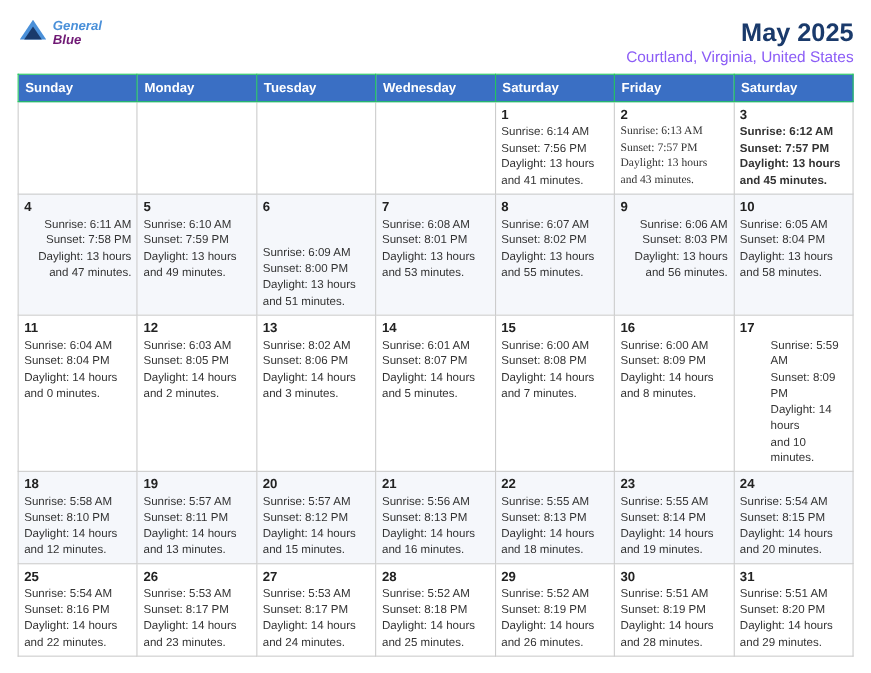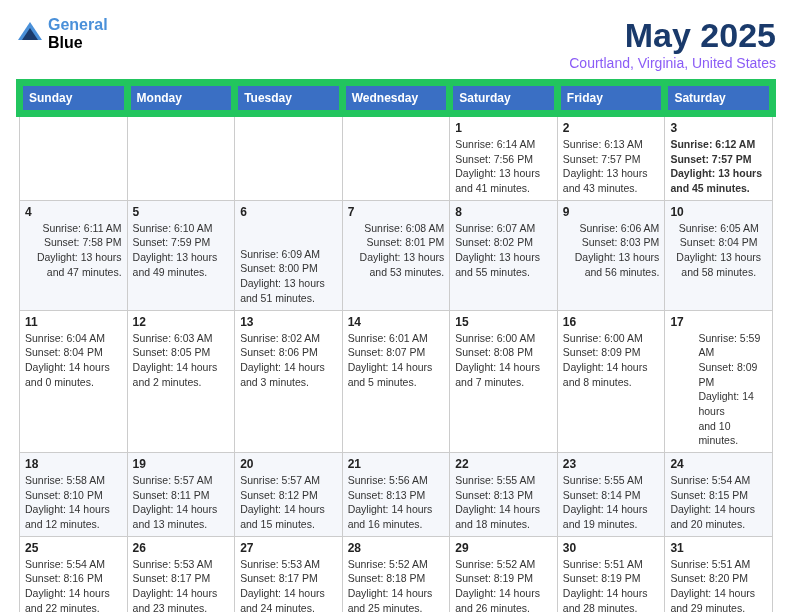--- a/index.html
+++ b/index.html
@@ -15,56 +15,57 @@
       justify-content: space-between;
       align-items: flex-start;
       margin-bottom: 8px;
     }
     .logo {
       display: flex;
       align-items: center;
       gap: 4px;
     }
     .logo-text {
-      font-size: 16px;
+      font-size: 12px;
       font-weight: bold;
       color: #1a3a6b;
       line-height: 1.1;
+      font-style: italic;
     }
     .logo-text span {
       color: #4a90d9;
     }
     .logo-icon {
       width: 28px;
       height: 28px;
     }
     .title-block {
       text-align: right;
     }
     .main-title {
-      font-size: 34px;
+      font-size: 23px;
       font-weight: bold;
       color: #1a3a6b;
     }
     .subtitle {
       font-size: 14px;
       color: #8b5cf6;
     }
     .calendar {
       width: 100%;
       border-collapse: collapse;
       font-size: 11px;
     }
     .calendar th {
       background: #3a6fc4;
       color: #fff;
       text-align: left;
       padding: 5px 6px;
       font-size: 12px;
-      border: 7px solid #22c55e;
+      border: 1px solid #22c55e;
     }
     .calendar td {
       vertical-align: top;
       border: 1px solid #ccc;
       padding: 4px 5px;
       width: calc(100% / 7);
       min-height: 80px;
       background: #fff;
     }
     .calendar tr:nth-child(even) td {
@@ -90,21 +91,21 @@
 <body>
 
 <div class="header">
   <div class="logo">
     <svg class="logo-icon" viewBox="0 0 28 28">
       <polygon points="14,2 26,20 2,20" fill="#4a90d9"></polygon>
       <polygon points="14,8 22,20 6,20" fill="#1a3a6b"></polygon>
     </svg>
     <div class="logo-text">
       <div><span>General</span></div>
-      <div><span style="color:#000000">Blue</span></div>
+      <div><span style="color:#701a75">Blue</span></div>
     </div>
   </div>
   <div class="title-block">
     <div class="main-title">May 2025</div>
     <div class="subtitle">Courtland, Virginia, United States</div>
   </div>
 </div>
 
 <table class="calendar">
   <thead>
@@ -126,21 +127,21 @@
         <td class="empty-cell"></td>
         <td>
           <span class="day-num">1</span>
           <div class="day-info" style="white-space: pre-line;">Sunrise: 6:14 AM
 Sunset: 7:56 PM
 Daylight: 13 hours
 and 41 minutes.</div>
         </td>
         <td>
           <span class="day-num">2</span>
-          <div class="day-info" style="white-space: pre-line;">Sunrise: 6:13 AM
+          <div class="day-info" style="white-space: pre-line; font-family: Liberation Serif, serif;">Sunrise: 6:13 AM
 Sunset: 7:57 PM
 Daylight: 13 hours
 and 43 minutes.</div>
         </td>
         <td>
           <span class="day-num">3</span>
           <div class="day-info" style="white-space: pre-line; font-weight: bold;">Sunrise: 6:12 AM
 Sunset: 7:57 PM
 Daylight: 13 hours
 and 45 minutes.</div>
@@ -163,42 +164,42 @@
         </td>
         <td>
           <span class="day-num">6</span>
           <div class="day-info" style="white-space: pre-line; margin-top: 28px;">Sunrise: 6:09 AM
 Sunset: 8:00 PM
 Daylight: 13 hours
 and 51 minutes.</div>
         </td>
         <td>
           <span class="day-num">7</span>
-          <div class="day-info" style="white-space: pre-line; text-align: right;">Sunrise: 6:08 AM
+          <div class="day-info" style="white-space: pre-line;">Sunrise: 6:08 AM
 Sunset: 8:01 PM
 Daylight: 13 hours
 and 53 minutes.</div>
         </td>
         <td>
           <span class="day-num">8</span>
           <div class="day-info" style="white-space: pre-line;">Sunrise: 6:07 AM
 Sunset: 8:02 PM
 Daylight: 13 hours
 and 55 minutes.</div>
         </td>
         <td>
           <span class="day-num">9</span>
           <div class="day-info" style="white-space: pre-line; text-align: right;">Sunrise: 6:06 AM
 Sunset: 8:03 PM
 Daylight: 13 hours
 and 56 minutes.</div>
         </td>
         <td>
           <span class="day-num">10</span>
-          <div class="day-info" style="white-space: pre-line; text-align: center;">Sunrise: 6:05 AM
+          <div class="day-info" style="white-space: pre-line;">Sunrise: 6:05 AM
 Sunset: 8:04 PM
 Daylight: 13 hours
 and 58 minutes.</div>
         </td>
       </tr>
       <tr>
         <td>
           <span class="day-num">11</span>
           <div class="day-info" style="white-space: pre-line;">Sunrise: 6:04 AM
 Sunset: 8:04 PM

